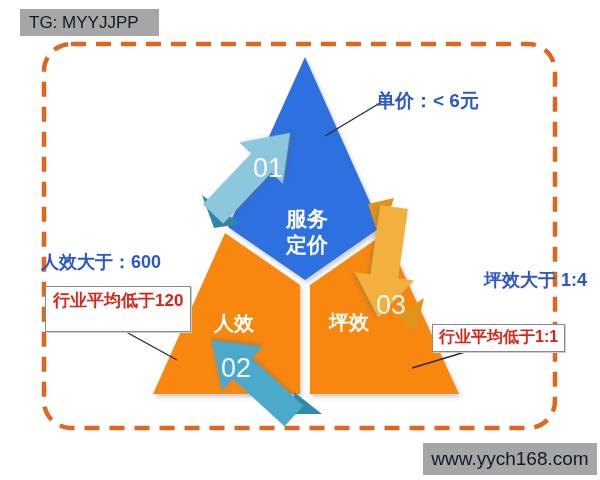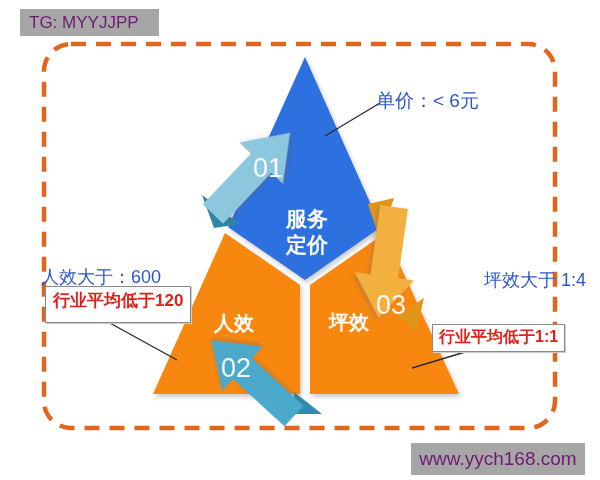--- a/index.html
+++ b/index.html
@@ -15,35 +15,35 @@
   .arrow   { filter: drop-shadow(2px 2px 2px rgba(100,100,100,.35)); }
   .pointer { stroke:#2a2a2a; stroke-width:1.4; }
 
   .svg-label { fill:#ffffff; font-weight:bold; text-anchor:middle;
                font-family:"Liberation Sans", sans-serif; }
   .svg-step  { fill:#ffffff; font-weight:400; text-anchor:middle; opacity:.95;
                font-family:"Liberation Sans", sans-serif; font-size:27px; }
   .lbl-big   { font-size:21px; }
   .lbl-mid   { font-size:20px; }
 
-  .banner { background:#a6a6a6; color:#701a75; }
+  .banner { background:#a6a6a6; color:#0f172a; }
   .banner-top    { left:20px;  top:9px;   width:130px; height:27px;
                    line-height:27px; font-size:17px; padding-left:9px; }
-  .banner-bottom { left:411px; top:443px; width:174px; height:32px;
+  .banner-bottom { left:423px; top:443px; width:174px; height:32px;
                    line-height:32px; font-size:19px; text-align:center; }
 
-  .callout-blue { color:#2b57cb; font-weight:normal; white-space:nowrap; }
+  .callout-blue { color:#2b57cb; font-weight:bold; white-space:nowrap; }
   .callout-price      { left:376px; top:88px;  font-size:19px; }
-  .callout-left-title { left:41px;  top:250px; font-size:18px;margin-top:15px; }
+  .callout-left-title { left:41px;  top:250px; font-size:18px; }
   .callout-right-title{ left:451px; top:268px; font-size:18px;margin-left:33px; }
 
   .note-box { background:#ffffff; border:1px solid #8a8a8a;
               box-shadow:1px 1px 0 #cccccc;
               color:#dd2218; font-weight:bold; white-space:nowrap; }
-  .note-left  { left:45px;  top:286px; font-size:17px; padding:2px 7px 10px; }
+  .note-left  { left:45px;  top:286px; font-size:17px; padding:2px 7px 19px; }
   .note-right { left:432px; top:324px; font-size:16px; padding:2px 6px 3px; }
 </style>
 </head>
 <body>
 
 <svg id="diagram-svg" width="600" height="480" viewBox="0 0 600 480">
 
   <rect x="44" y="44" width="511" height="384" rx="27" fill="none" stroke-width="4.5" stroke-dasharray="15 10" stroke="#e0661e"></rect>
 
   <polygon class="piece" points="305,57 228,227 305,280 381,227" fill="#2d70e0"></polygon>

